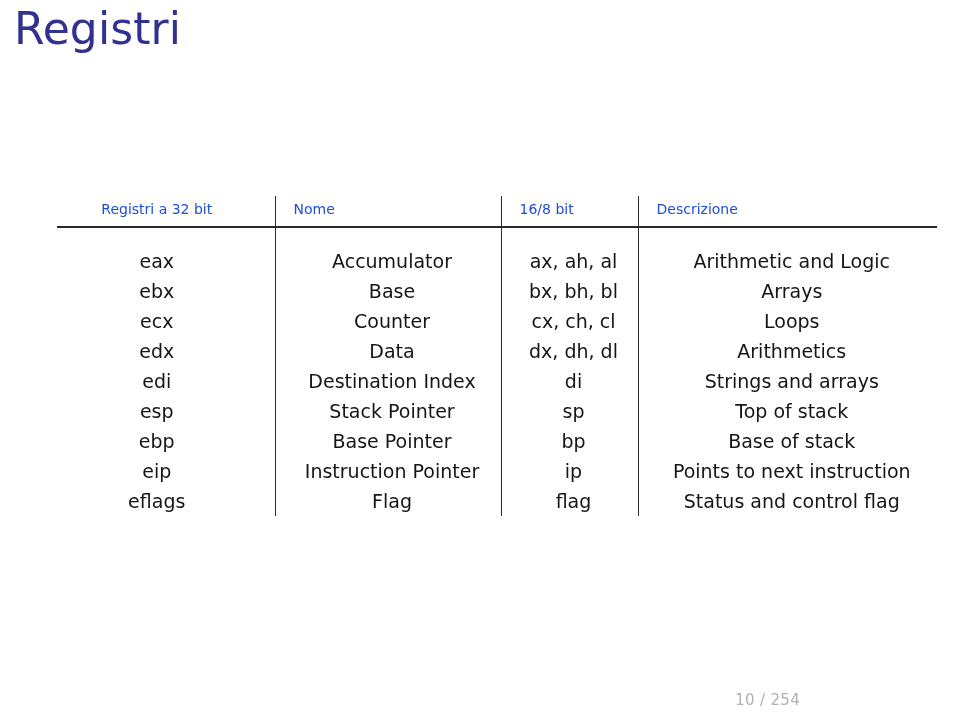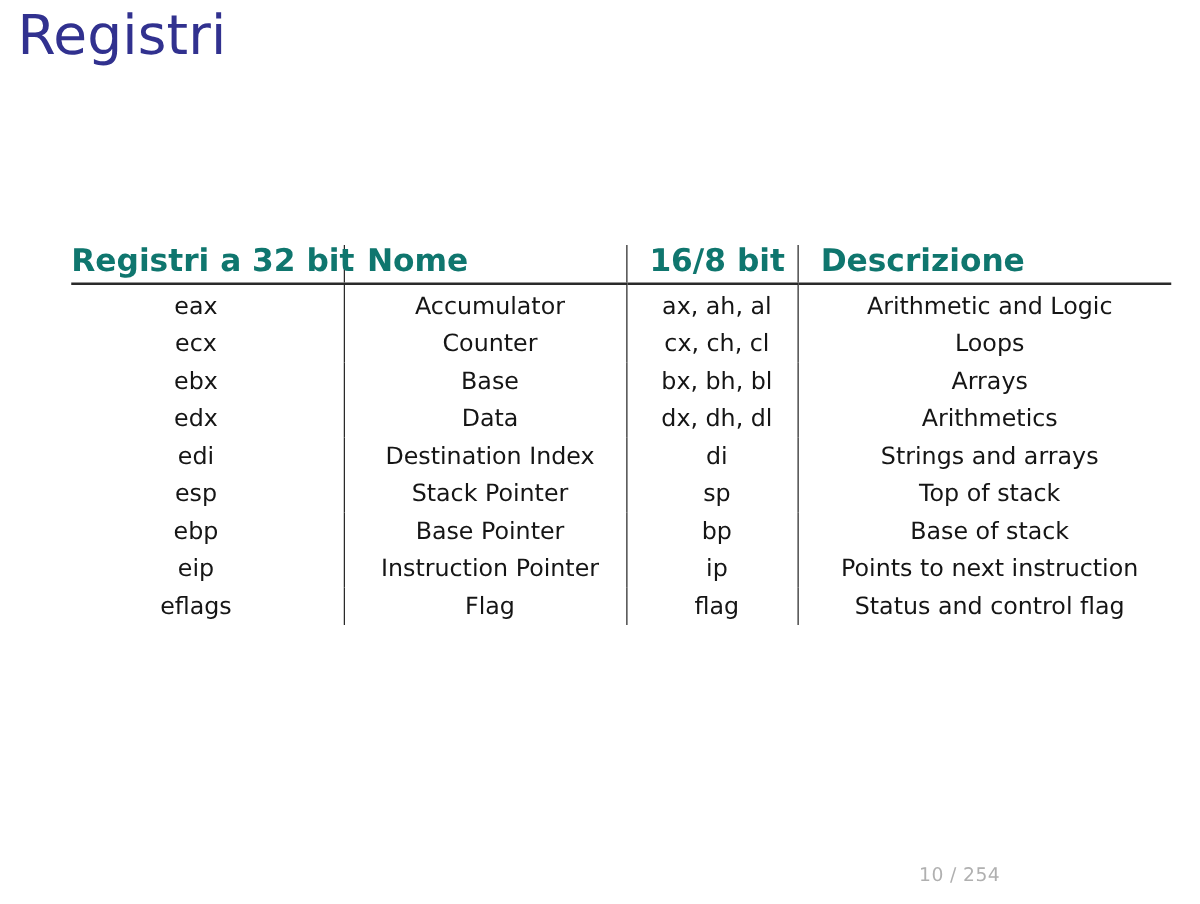--- a/index.html
+++ b/index.html
@@ -45,27 +45,27 @@
     table-layout: fixed;
     color: #1a1a1a;
   }
   table.reg-table col.c0 { width: 218px; }
   table.reg-table col.c1 { width: 226px; }
   table.reg-table col.c2 { width: 137px; }
   table.reg-table col.c3 { width: 299px; }
 
   table.reg-table th {
     font-family: "DejaVu Sans", sans-serif;
-    font-size: 25px;
-    font-weight: bold;
+    font-size: 14px;
+    font-weight: normal;
     text-align: left;
     padding: 0 0 4px 0;
     vertical-align: bottom;
     line-height: 26px;
-    color: #0f766e;
+    color: #1d4ed8;
     white-space: nowrap;
   }
   table.reg-table td {
     font-family: "DejaVu Sans", sans-serif;
     font-size: 19px;
     font-weight: 400;
     text-align: center;
     padding: 0;
     line-height: 30px;
     height: 30px;
@@ -92,21 +92,21 @@
   table.reg-table td.sep-l {
     border-left: 1.4px solid #2a2a2a;
   }
   thead tr.head-row {
     border-bottom: 2.2px solid #2a2a2a;
   }
   thead th {
     border-bottom: 2.2px solid #2a2a2a;
   }
   tbody tr:first-child td {
-    padding-top: 2px;
+    padding-top: 18px;
   }
   .page-number {
     position: absolute;
     right: 24px;
     bottom: 14px;
     font-family: "DejaVu Sans", sans-serif;
     font-size: 15px;
     color: #b0b0b0;
     letter-spacing: 0.3px;
     white-space: nowrap;
@@ -137,32 +137,32 @@
         </tr>
       </thead>
       <tbody id="table-body">
       <tr>
             <td class="col-reg">eax</td>
             <td class="col-name sep-l">Accumulator</td>
             <td class="col-bits sep-l">ax, ah, al</td>
             <td class="col-desc sep-l">Arithmetic and Logic</td>
           </tr>
           <tr>
+            <td class="col-reg">ebx</td>
+            <td class="col-name sep-l">Base</td>
+            <td class="col-bits sep-l">bx, bh, bl</td>
+            <td class="col-desc sep-l">Arrays</td>
+          </tr>
+          <tr>
             <td class="col-reg">ecx</td>
             <td class="col-name sep-l">Counter</td>
             <td class="col-bits sep-l">cx, ch, cl</td>
             <td class="col-desc sep-l">Loops</td>
           </tr>
           <tr>
-            <td class="col-reg">ebx</td>
-            <td class="col-name sep-l">Base</td>
-            <td class="col-bits sep-l">bx, bh, bl</td>
-            <td class="col-desc sep-l">Arrays</td>
-          </tr>
-          <tr>
             <td class="col-reg">edx</td>
             <td class="col-name sep-l">Data</td>
             <td class="col-bits sep-l">dx, dh, dl</td>
             <td class="col-desc sep-l">Arithmetics</td>
           </tr>
           <tr>
             <td class="col-reg">edi</td>
             <td class="col-name sep-l">Destination Index</td>
             <td class="col-bits sep-l">di</td>
             <td class="col-desc sep-l">Strings and arrays</td>

